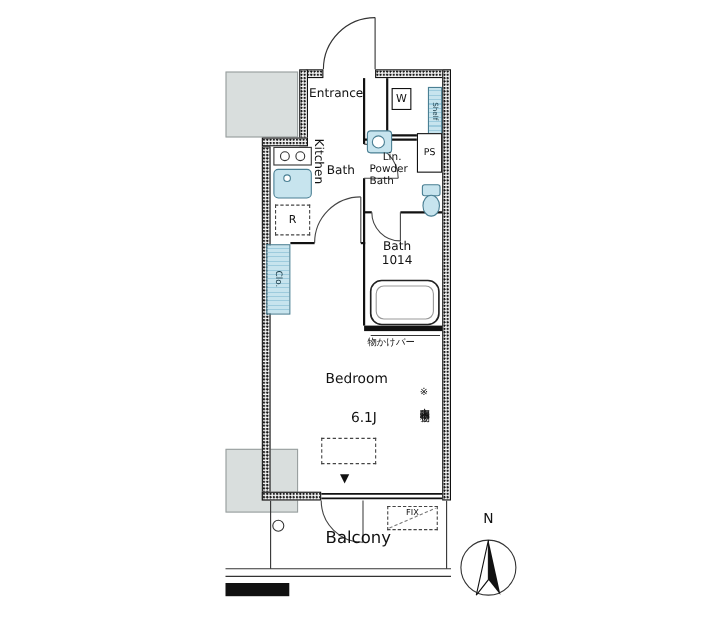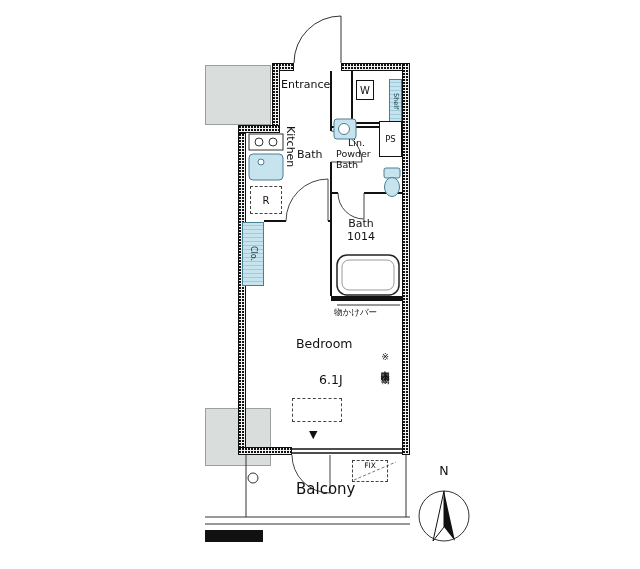--- a/index.html
+++ b/index.html
@@ -106,21 +106,21 @@
   <div class="wall" style="left:238px;top:133px;width:8px;height:322px"></div>
   <div class="wall" style="left:238px;top:447px;width:54px;height:8px"></div>
   <div class="iwall" style="left:331px;top:296px;width:71px;height:5px"></div>
 
   <div class="box" style="left:356px;top:80px;width:18px;height:20px;font-size:10px">W</div>
   <div class="bluefill vtext" style="left:389px;top:79px;width:13px;height:44px;font-size:6.5px">Shelf</div>
   <div class="box" style="left:379px;top:121px;width:23px;height:36px;font-size:8.5px">PS</div>
   <div class="dashed" style="left:250px;top:186px;width:32px;height:28px;font-size:10px">R</div>
   <div class="bluefill vtext" style="left:242px;top:222px;width:22px;height:64px;font-size:8px">Clo.</div>
   <div class="dashed" style="left:292px;top:398px;width:50px;height:24px"></div>
-  <div class="dashed" style="left:352px;top:460px;width:36px;height:22px;align-items:flex-start;font-size:7.5px">FIX</div>
+  <div class="dashed" style="left:352px;top:460px;width:46px;height:22px;align-items:flex-start;font-size:7.5px">FIX</div>
 
   <div class="label" style="left:281px;top:79px;font-size:11px">Entrance</div>
   <div class="label vtext" style="left:283px;top:126px;height:62px;font-size:11px">Kitchen</div>
   <div class="label" style="left:297px;top:149px;font-size:11px">Bath</div>
   <div class="label" style="left:348px;top:138px;font-size:9.5px">Lin.</div>
   <div class="label" style="left:336px;top:149px;font-size:9.5px">Powder
 Bath</div>
   <div class="label" style="left:340px;top:218px;width:42px;text-align:center;font-size:11px">Bath
 1014</div>
   <div class="label" style="left:334px;top:308px;font-size:8.5px">物かけバー</div>

